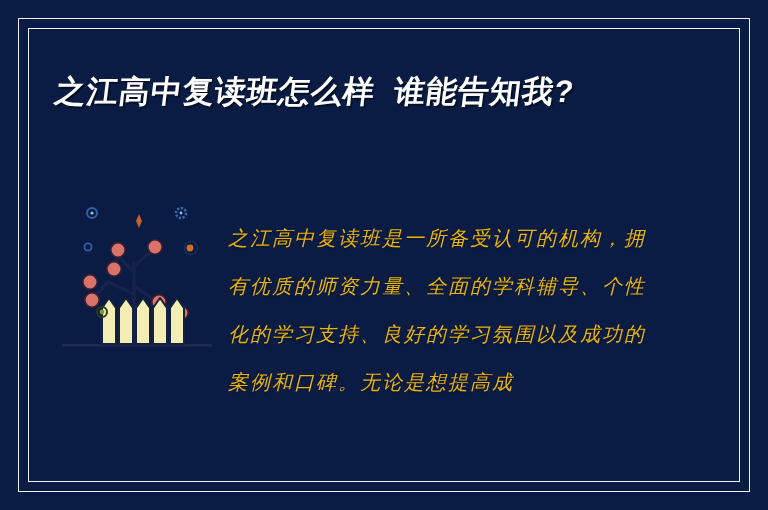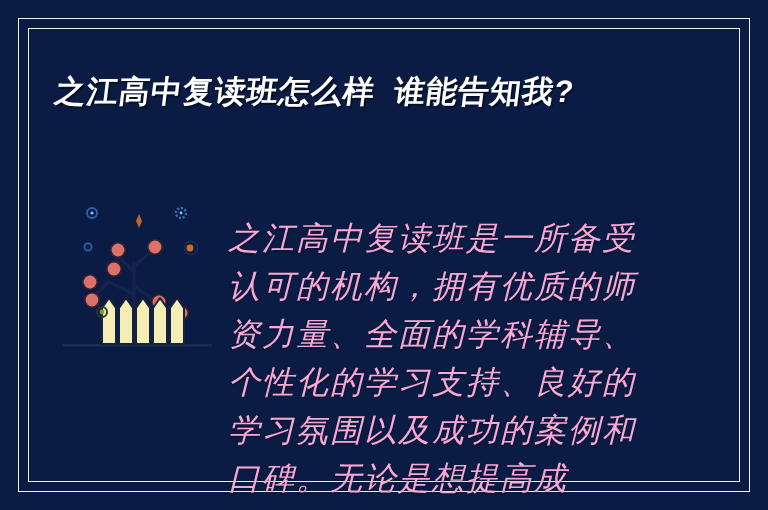--- a/index.html
+++ b/index.html
@@ -41,22 +41,22 @@
     transform:skewX(-7deg);
     text-shadow:2px 2px 0 rgba(0,0,0,0.45);
     white-space:pre-wrap;
   }
 
   
   #body-text {
     position:absolute;
     left:228px; top:214px;
     width:436px;
-    color:#f9a8d4;
-    font-size:32px;
+    color:#eab308;
+    font-size:20px;
     line-height:48px;
     letter-spacing:2px;
     font-style:italic;
     font-family:"DejaVu Serif", serif;
     white-space:pre-wrap;
     text-shadow:0 1px 2px rgba(0,0,0,0.35);
   }
 
   
   #illustration {

